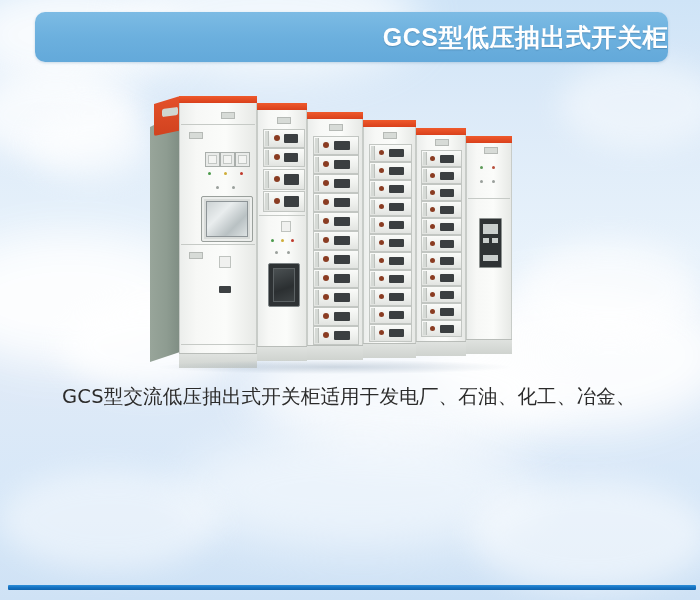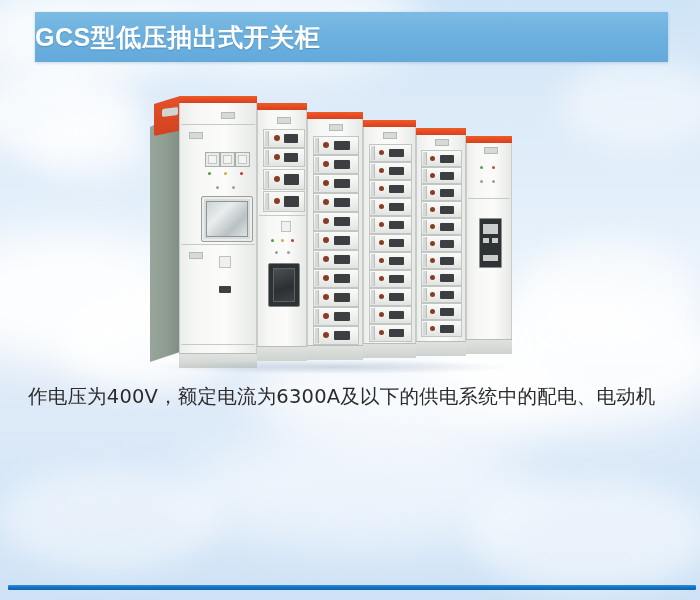--- a/index.html
+++ b/index.html
@@ -14,24 +14,24 @@
   }
 
   
   .clouds{position:absolute;inset:0;pointer-events:none;}
   .cl{position:absolute;border-radius:50%;background:#ffffff;filter:blur(14px);}
   .cl2{position:absolute;border-radius:50%;background:#ffffff;filter:blur(22px);}
 
   
   #banner{
     position:absolute;left:35px;top:12px;width:633px;height:50px;
-    border-radius:0;
+    border-radius:10px;
     background:linear-gradient(180deg,#7cbbe4 0%,#6cb0de 50%,#63a9da 100%);
     box-shadow:0 1px 3px rgba(80,130,170,.28);
-    display:flex;align-items:center;justify-content:flex-start;
+    display:flex;align-items:center;justify-content:flex-end;
   }
   #banner-title{
     color:#ffffff;font-size:25px;font-weight:bold;letter-spacing:.5px;
     text-shadow:0 1px 1px rgba(40,90,130,.35);
     white-space:nowrap;
   }
 
   
   #photo{position:absolute;left:150px;top:92px;width:360px;height:285px;}
   
@@ -431,18 +431,18 @@
         <span style="left:3px;top:36px;width:15px;height:6px;"></span>
       </div>
       <div class="plinth"></div>
     </div>
 
     <div style="position:absolute;left:10px;top:268px;width:350px;height:14px;
                 background:radial-gradient(ellipse at center,rgba(110,135,160,.30) 0%,rgba(110,135,160,0) 72%);"></div>
   </div>
 
   <div id="body-text">
-    <p>作电压为400V，额定电流为6300A及以下的供电系统中的配电、电动机</p>
+    <p class="first">GCS型交流低压抽出式开关柜适用于发电厂、石油、化工、冶金、</p>
   </div>
 
   <div id="bottom-rule"></div>
 
 </div>
 
 </body></html>

